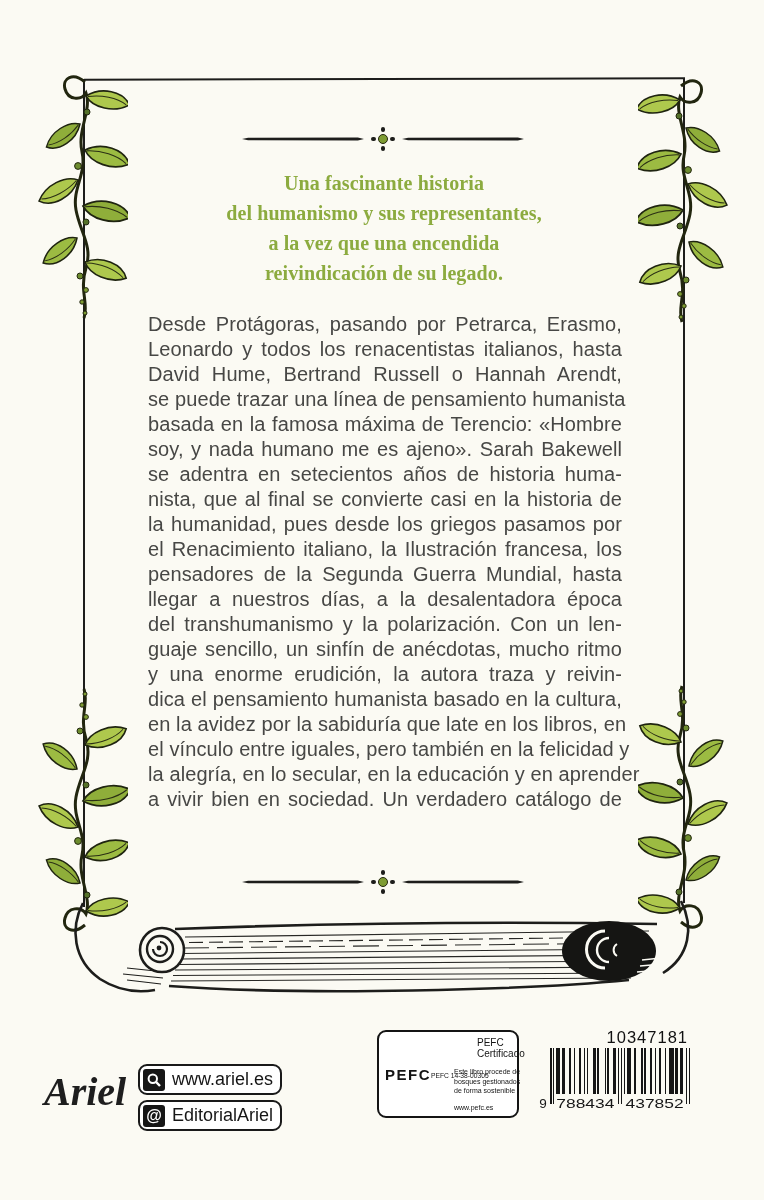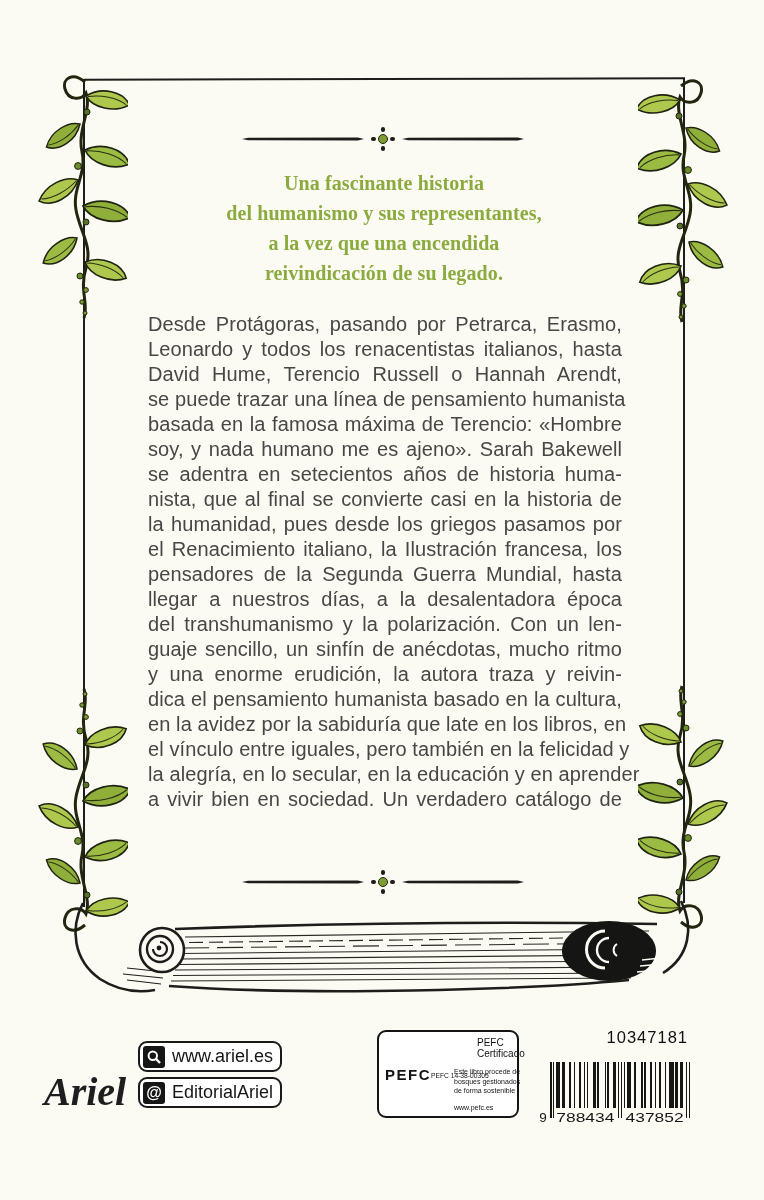--- a/index.html
+++ b/index.html
@@ -39,21 +39,21 @@
     font-size:20px; line-height:30px; color:#8cab3f; letter-spacing:0.1px; }
   
   .synopsis { position:absolute; left:148px; top:312px; width:474px;
     font-size:20px; line-height:25px; color:#474745; letter-spacing:0.1px; }
   .synopsis .bl { text-align:justify; text-align-last:justify; white-space:nowrap; }
   .synopsis .bl.last { text-align-last:left; }
   
   .ariel-logo { position:absolute; left:44px; top:1036px;
     font-family:"Liberation Serif", serif; font-style:italic; font-weight:600;
     font-size:40px; color:#1e1e1e;margin-top:32px; }
-  .badges { position:absolute; left:138px; top:1041px; }
+  .badges { position:absolute; left:138px; top:1064px; }
   .badge { display:flex; align-items:center; gap:7px; width:144px; height:31px;
     border:2.2px solid #191919; border-radius:9px; padding:2px 5px 2px 3px;
     margin-bottom:5px; background:#fff; }
   .badge .icon-box { width:22px; height:22px; background:#161616; border-radius:3px;
     color:#fff; display:flex; align-items:center; justify-content:center; flex:0 0 22px; }
   .badge .icon-box .at { font-size:16px; font-weight:700; line-height:1; }
   .badge .label { font-size:18px; font-weight:500; color:#161616; white-space:nowrap; }
   .pefc-box { position:absolute; left:377px; top:1030px; width:142px; height:88px;
     border:2.5px solid #141414; border-radius:9px; background:#fff;
     display:flex; padding:5px 5px 5px 6px; }
@@ -61,21 +61,21 @@
   .pefc-word { font-size:15px; font-weight:800; letter-spacing:1.5px; color:#141414;
     line-height:1; margin-top:1px; }
   .pefc-num { font-size:6.7px; color:#141414; margin-top:3px; white-space:nowrap; }
   .pefc-right { flex:1; padding-left:5px; display:flex; flex-direction:column;
     justify-content:space-between; }
   .pefc-title { font-size:10px; font-weight:400; color:#141414;padding-left:23px; }
   .pefc-desc { font-size:7px; line-height:1.4; color:#141414; width:70px; }
   .pefc-web { font-size:7px; color:#141414; }
   .barcode-block { position:absolute; left:536px; top:1028px; width:154px; }
   .barcode-number { font-size:16.5px; letter-spacing:1px; color:#111;
-    text-align:right; padding-right:2px; margin-bottom:15px; }
+    text-align:right; padding-right:2px; margin-bottom:1px; }
 </style>
 </head>
 <body>
 
 <div class="page">
 
   <svg width="0" height="0" style="position:absolute" aria-hidden="true">
     <defs>
       <g id="leaf">
         <path d="M0,0 C12,-14 34,-16 44,-5 C32,8 10,9 0,0 Z" stroke="#1f2410" stroke-width="1.6"></path>
@@ -133,21 +133,21 @@
   <div class="headline">
     <div>Una fascinante historia</div>
     <div>del humanismo y sus representantes,</div>
     <div>a la vez que una encendida</div>
     <div>reivindicación de su legado.</div>
   </div>
 
   <div class="synopsis">
     <div class="bl">Desde Protágoras, pasando por Petrarca, Erasmo,</div>
     <div class="bl">Leonardo y todos los renacentistas italianos, hasta</div>
-    <div class="bl">David Hume, Terencio Russell o Hannah Arendt,</div>
+    <div class="bl">David Hume, Bertrand Russell o Hannah Arendt,</div>
     <div class="bl">se puede trazar una línea de pensamiento humanista</div>
     <div class="bl">basada en la famosa máxima de Terencio: «Hombre</div>
     <div class="bl">soy, y nada humano me es ajeno». Sarah Bakewell</div>
     <div class="bl">se adentra en setecientos años de historia huma-</div>
     <div class="bl">nista, que al final se convierte casi en la historia de</div>
     <div class="bl">la humanidad, pues desde los griegos pasamos por</div>
     <div class="bl">el Renacimiento italiano, la Ilustración francesa, los</div>
     <div class="bl">pensadores de la Segunda Guerra Mundial, hasta</div>
     <div class="bl">llegar a nuestros días, a la desalentadora época</div>
     <div class="bl">del transhumanismo y la polarización. Con un len-</div>

